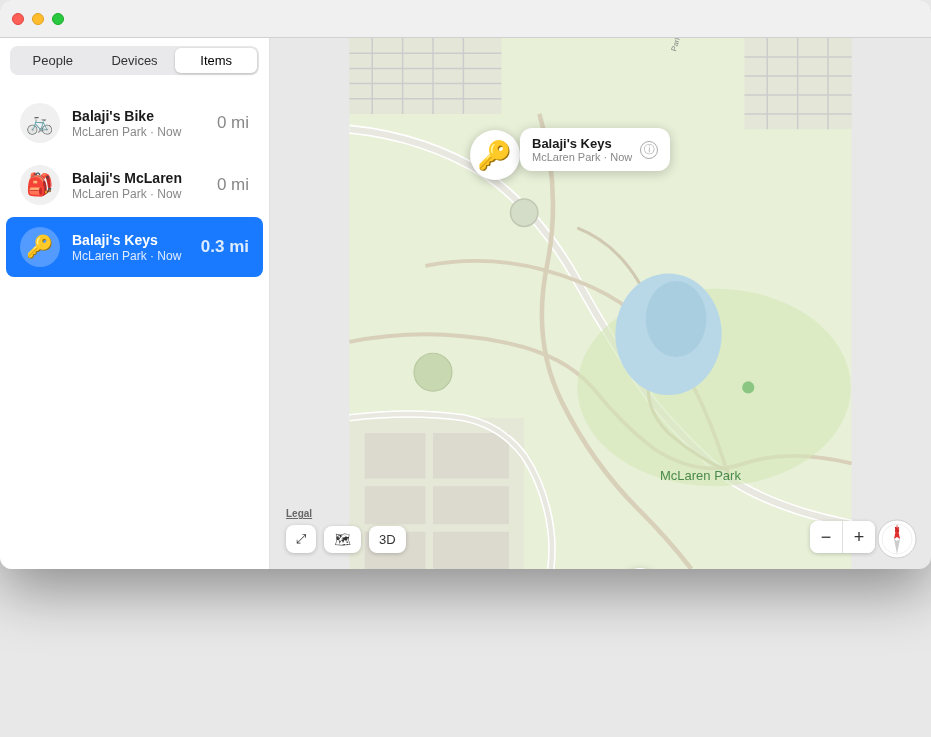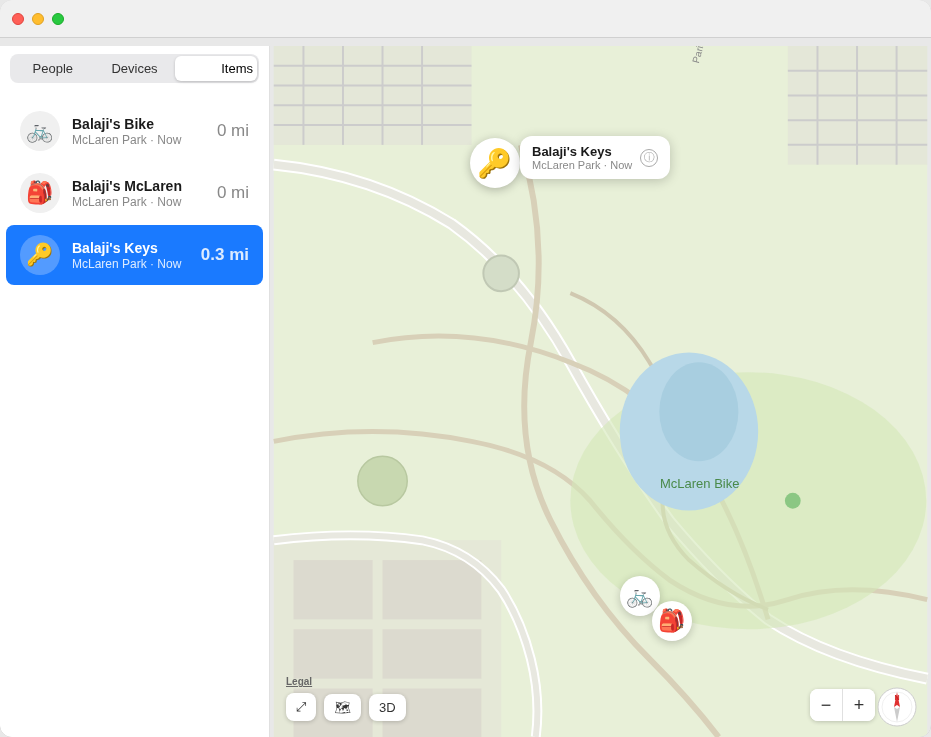--- a/index.html
+++ b/index.html
@@ -8,27 +8,26 @@
       width: 931px;
       height: 737px;
       font-family: -apple-system, BlinkMacSystemFont, "SF Pro Text", "Helvetica Neue", sans-serif;
       overflow: hidden;
       background: #e8e8e8;
       border-radius: 12px;
     }
 
     .app-window {
       width: 931px;
-      height: 737px;
+      height: 569px;
       display: flex;
       flex-direction: column;
       border-radius: 12px;
       overflow: hidden;
       box-shadow: 0 20px 60px rgba(0,0,0,0.4);
-      gap: 8px;
     }
 
     .title-bar {
       height: 38px;
       background: #f0f0f0;
       display: flex;
       align-items: center;
       padding: 0 12px;
       border-bottom: 1px solid #d0d0d0;
       flex-shrink: 0;
@@ -315,21 +314,20 @@
       border-radius: 6px;
       cursor: pointer;
       color: #333;
       font-weight: 500;
     }
 
     .tab-btn.active {
       background: white;
       box-shadow: 0 1px 3px rgba(0,0,0,0.2);
       color: #000;
-      text-align: right;
     }
   </style>
 </head>
 <body>
 
 <div class="app-window">
   <div class="title-bar">
     <div class="traffic-lights">
       <div class="traffic-light tl-close"></div>
       <div class="traffic-light tl-minimize"></div>
@@ -452,21 +450,21 @@
       </div>
 
       <div class="map-pin" style="top: 530px; left: 350px;">
         <div class="map-pin-small">🚲</div>
       </div>
 
       <div class="map-pin" style="top: 555px; left: 382px;">
         <div class="map-pin-small">🎒</div>
       </div>
 
-      <div style="position:absolute; top:430px; left:390px; font-size:13px; color:#4a8a4a; font-weight:500; pointer-events:none;">McLaren Bike</div>
+      <div style="position:absolute; top:430px; left:390px; font-size:13px; color:#4a8a4a; font-weight:500; pointer-events:none;">McLaren Park</div>
 
       <div class="legal-text">Legal</div>
 
       <div class="map-controls-bottom">
         <button class="map-control-btn">
           <span>⤢</span>
         </button>
         <button class="map-control-btn">
           <span>🗺</span>
         </button>

